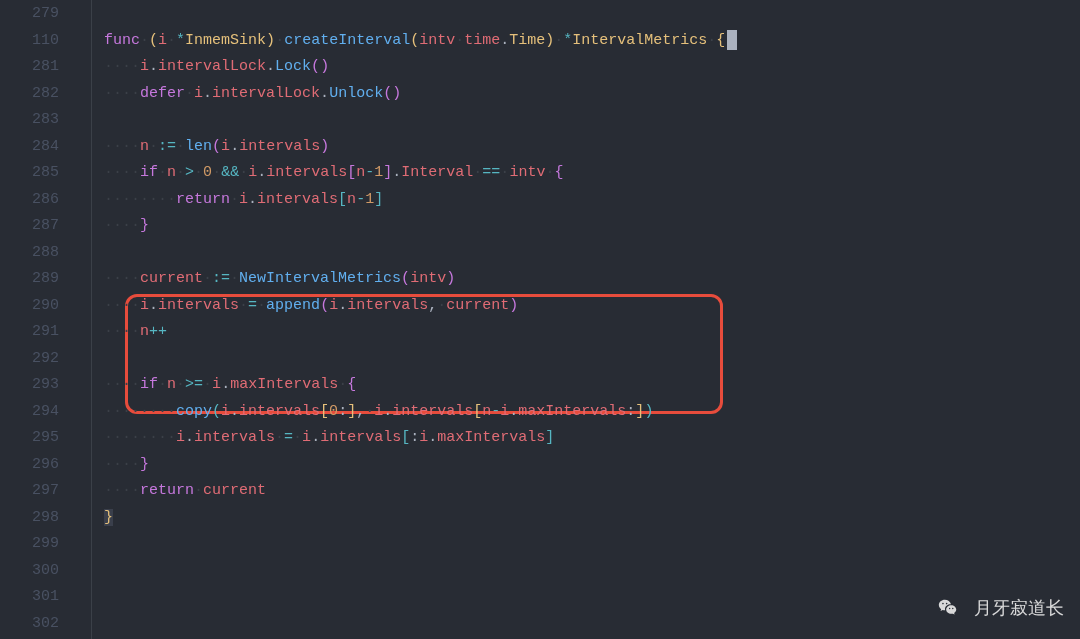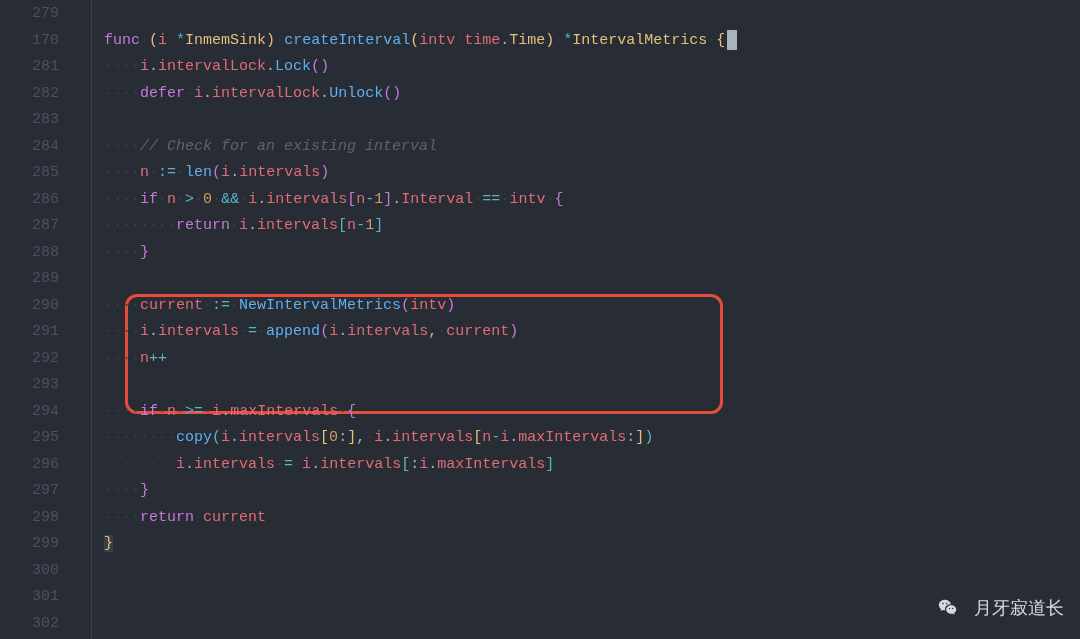--- a/index.html
+++ b/index.html
@@ -85,21 +85,21 @@
     width: 22px; height: 22px;
     display: inline-flex; align-items: center; justify-content: center;
   }
 </style>
 </head>
 <body>
 
 <div class="editor">
   <div class="gutter">
     <div class="ln">279</div>
-    <div class="ln">170</div>
+    <div class="ln">110</div>
     <div class="ln">281</div>
     <div class="ln">282</div>
     <div class="ln">283</div>
     <div class="ln">284</div>
     <div class="ln">285</div>
     <div class="ln">286</div>
     <div class="ln">287</div>
     <div class="ln">288</div>
     <div class="ln">289</div>
     <div class="ln">290</div>
@@ -126,21 +126,20 @@
     <div class="line"></div>
 
     <div class="line"><span class="kw">func</span><span class="ws">·</span><span class="brace-y">(</span><span class="var">i</span><span class="ws">·</span><span class="op">*</span><span class="typ">InmemSink</span><span class="brace-y">)</span><span class="ws">·</span><span class="fn">createInterval</span><span class="brace-y">(</span><span class="var">intv</span><span class="ws">·</span><span class="var">time</span><span class="pln">.</span><span class="typ">Time</span><span class="brace-y">)</span><span class="ws">·</span><span class="op">*</span><span class="typ">IntervalMetrics</span><span class="ws">·</span><span class="brace-y">{</span><span class="cursor-block"></span></div>
 
     <div class="line"><span class="ws">····</span><span class="var">i</span><span class="pln">.</span><span class="var">intervalLock</span><span class="pln">.</span><span class="fn">Lock</span><span class="brace-p">(</span><span class="brace-p">)</span></div>
 
     <div class="line"><span class="ws">····</span><span class="kw">defer</span><span class="ws">·</span><span class="var">i</span><span class="pln">.</span><span class="var">intervalLock</span><span class="pln">.</span><span class="fn">Unlock</span><span class="brace-p">(</span><span class="brace-p">)</span></div>
 
     <div class="line"></div>
 
-    <div class="line"><span class="ws">····</span><span class="cmt">// Check for an existing interval</span></div>
 
     <div class="line"><span class="ws">····</span><span class="var">n</span><span class="ws">·</span><span class="op">:=</span><span class="ws">·</span><span class="fn">len</span><span class="brace-p">(</span><span class="var">i</span><span class="pln">.</span><span class="var">intervals</span><span class="brace-p">)</span></div>
 
     <div class="line"><span class="ws">····</span><span class="kw">if</span><span class="ws">·</span><span class="var">n</span><span class="ws">·</span><span class="op">&gt;</span><span class="ws">·</span><span class="num">0</span><span class="ws">·</span><span class="op">&amp;&amp;</span><span class="ws">·</span><span class="var">i</span><span class="pln">.</span><span class="var">intervals</span><span class="brace-p">[</span><span class="var">n</span><span class="op">-</span><span class="num">1</span><span class="brace-p">]</span><span class="pln">.</span><span class="var">Interval</span><span class="ws">·</span><span class="op">==</span><span class="ws">·</span><span class="var">intv</span><span class="ws">·</span><span class="brace-p">{</span></div>
 
     <div class="line"><span class="ws">········</span><span class="kw">return</span><span class="ws">·</span><span class="var">i</span><span class="pln">.</span><span class="var">intervals</span><span class="brace-b">[</span><span class="var">n</span><span class="op">-</span><span class="num">1</span><span class="brace-b">]</span></div>
 
     <div class="line"><span class="ws">····</span><span class="brace-p">}</span></div>
 
     <div class="line"></div>

